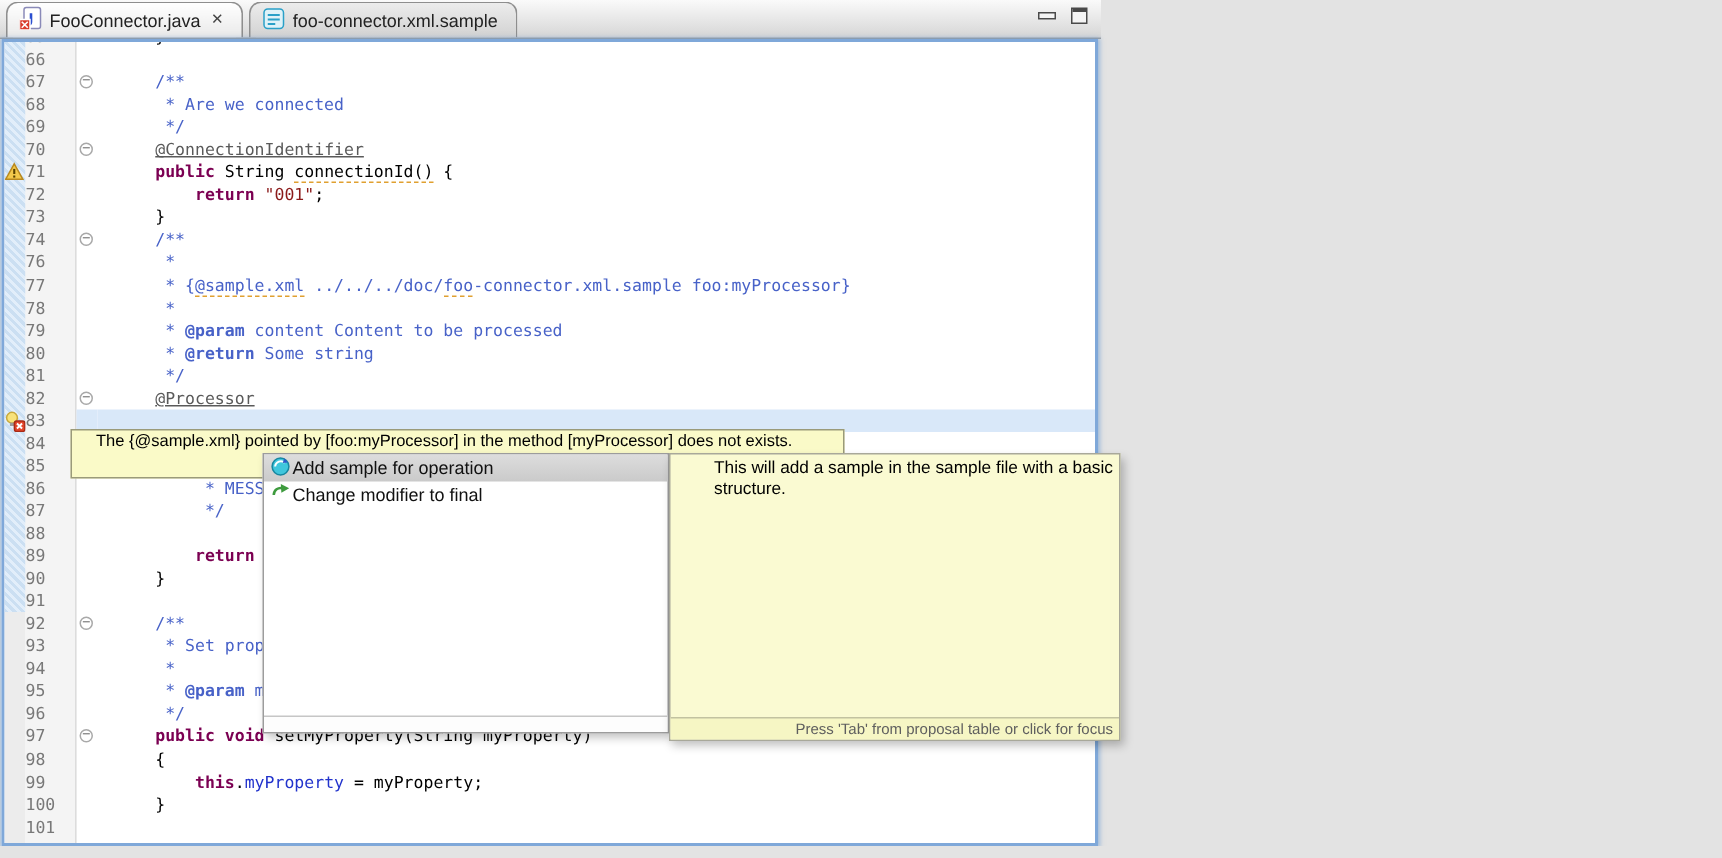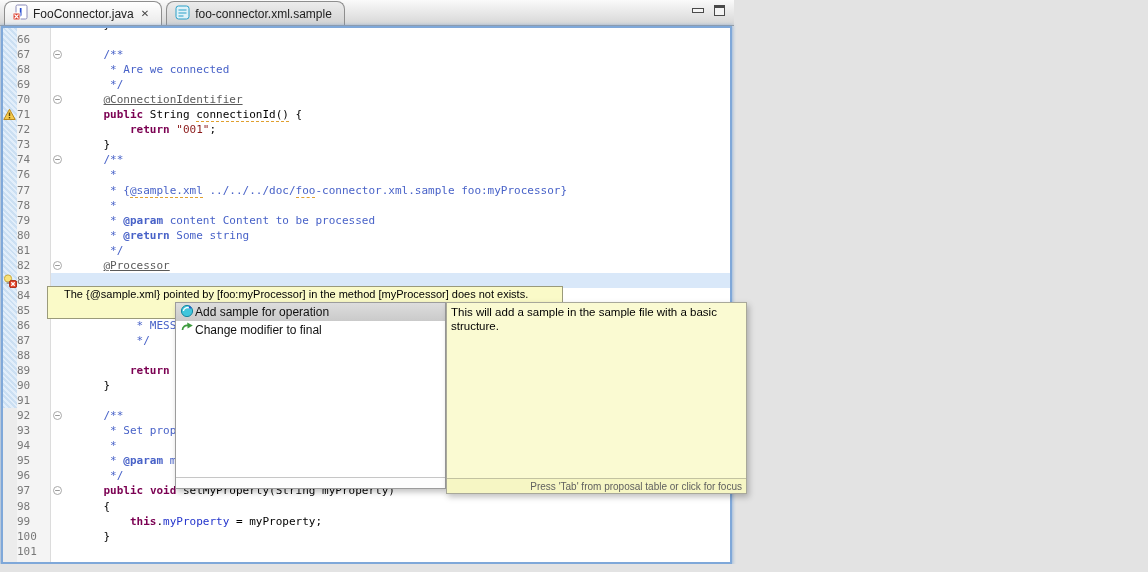--- a/index.html
+++ b/index.html
@@ -58,21 +58,21 @@
   
   .qf-popup { position:absolute; left:175px; top:302px; width:271px; height:187px; background:#FFF;
               border:1px solid #9C9C9C; box-shadow:2px 3px 6px rgba(0,0,0,.25); z-index:7; }
   .qf-item { height:18px; display:flex; align-items:center; gap:0; padding:0 4px; font-size:12px; color:#111; }
   .qf-item.sel { background:linear-gradient(#DDDDDD,#CACACA); }
   .qf-footer { position:absolute; bottom:0; left:0; right:0; height:11px; border-top:1px solid #C6C6C6; background:#FDFDFD; }
 
   
   .qf-info { position:absolute; left:446px; top:302px; width:301px; height:192px; background:#FAFAD2;
              border:1px solid #A8A89A; box-shadow:2px 3px 6px rgba(0,0,0,.25); z-index:7; font-size:11.5px; color:#000; }
-  .qf-info .body { padding:2px 4px; line-height:14px; }
+  .qf-info .body { padding:2px 4px; line-height:14px;margin-left:25px; }
   .qf-info .foot { position:absolute; bottom:0; left:0; right:0; height:15px; border-top:1px solid #C2C2A0;
                    font-size:10px; color:#5F5F5F; text-align:right; padding:2px 4px 0 0; background:#F6F6C4;margin-top:20px; }
 
   
   .devkit-pane { position:absolute; left:737px; top:0; width:411px; height:572px; }
 
   .bottom-strip { position:absolute; left:0; top:564px; width:1148px; height:8px; background:#E3E3E3; }
 </style>
 </head>
 <body>

